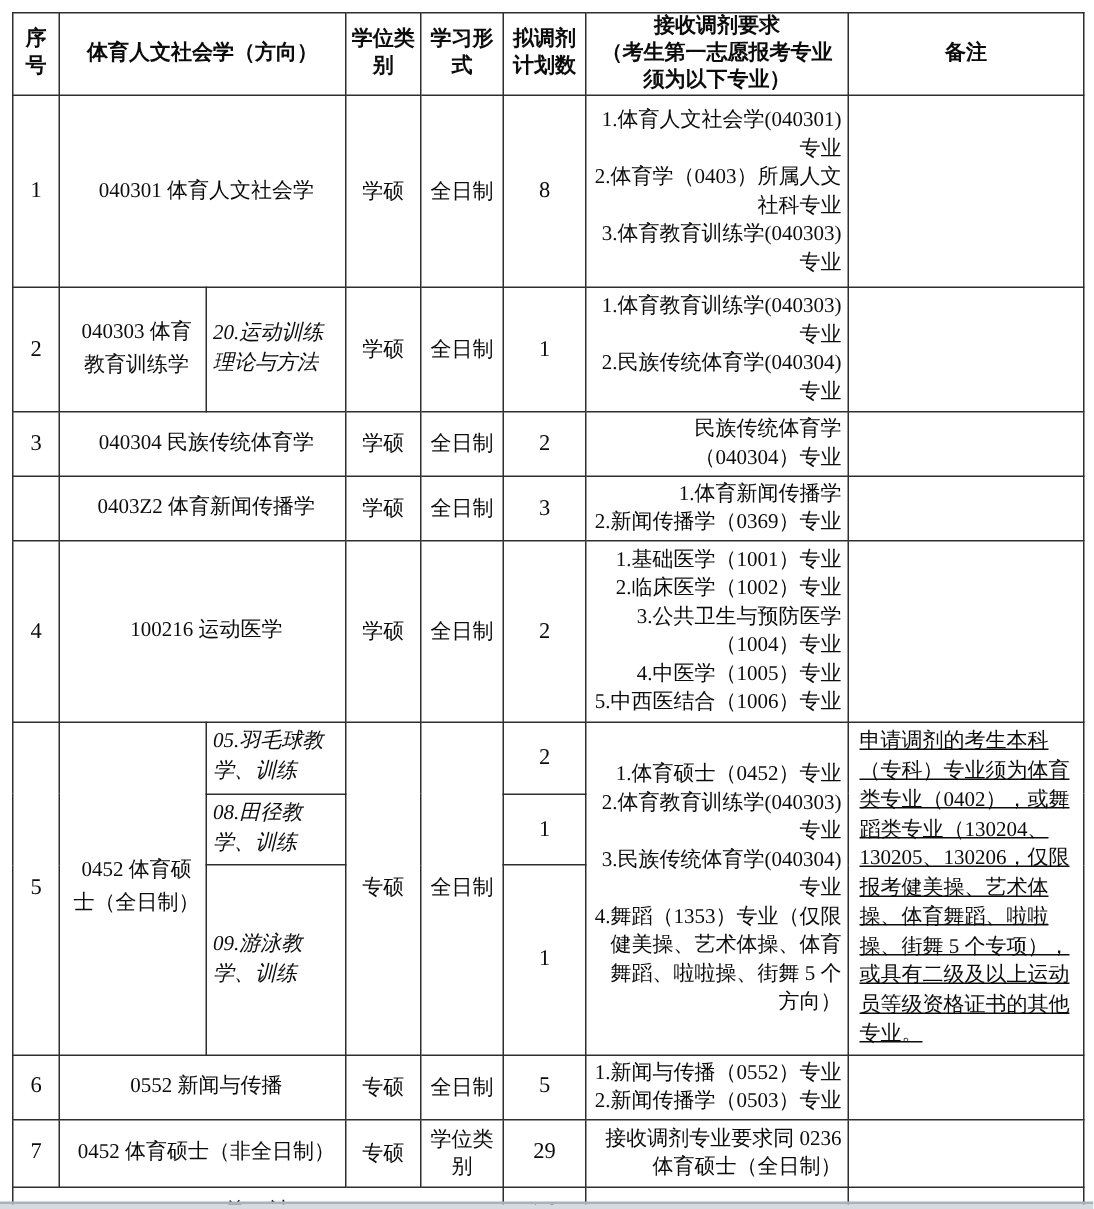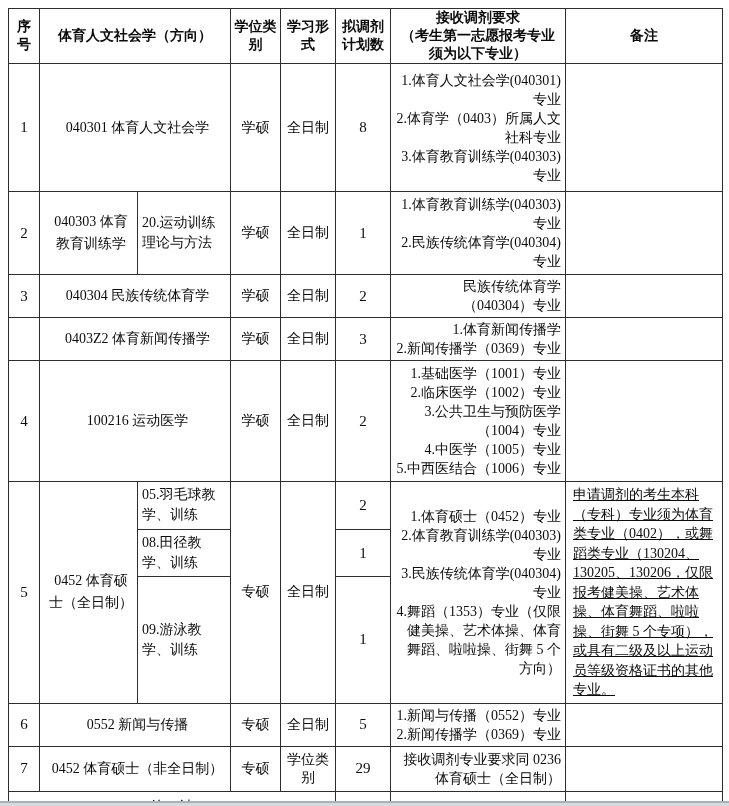--- a/index.html
+++ b/index.html
@@ -14,21 +14,21 @@
   }
   td,th{
     border:1px solid #2e2e2e;
     vertical-align:middle;text-align:center;
     font-size:14px;padding:1px 2px;overflow:hidden;
     word-break:break-word;
   }
   th{font-weight:bold;line-height:18px;padding:0 2px;white-space:pre-line;}
   .num{font-size:15px;}
   .major{text-align:center;padding:2px 4px 2px 9px;line-height:22px;}
-  .dir{text-align:left;padding:2px 2px 2px 4px;line-height:20px;}
+  .dir{text-align:left;padding:2px 2px 2px 4px;line-height:20px;font-style:italic;}
   .req{text-align:right;padding:2px 4px 2px 5px;line-height:19px;white-space:pre-line;}
   .note{text-align:left;padding:3px 5px 3px 7px;line-height:19.5px;text-decoration:underline;}
   .total-label{letter-spacing:1px;}
   .bar1{position:absolute;left:0;top:801px;width:729px;height:2px;background:#a7b2bb;}
   .bar2{position:absolute;left:0;top:803px;width:729px;height:3px;background:#d3dbe1;}
 </style>
 </head>
 <body>
 
 <table class="adm">
@@ -138,21 +138,21 @@
     <td class="num">1</td>
   </tr>
 
   <tr style="height:41px">
     <td class="num">6</td>
     <td colspan="2" class="major">0552 新闻与传播</td>
     <td>专硕</td>
     <td>全日制</td>
     <td class="num">5</td>
     <td class="req">1.新闻与传播（0552）专业
-2.新闻传播学（0369）专业</td>
+2.新闻传播学（0503）专业</td>
     <td class="note"></td>
   </tr>
 
   <tr style="height:45px">
     <td class="num">7</td>
     <td colspan="2" class="major">0452 体育硕士（非全日制）</td>
     <td>专硕</td>
     <td>学位类别</td>
     <td class="num">29</td>
     <td class="req">接收调剂专业要求同 0236 体育硕士（全日制）</td>

